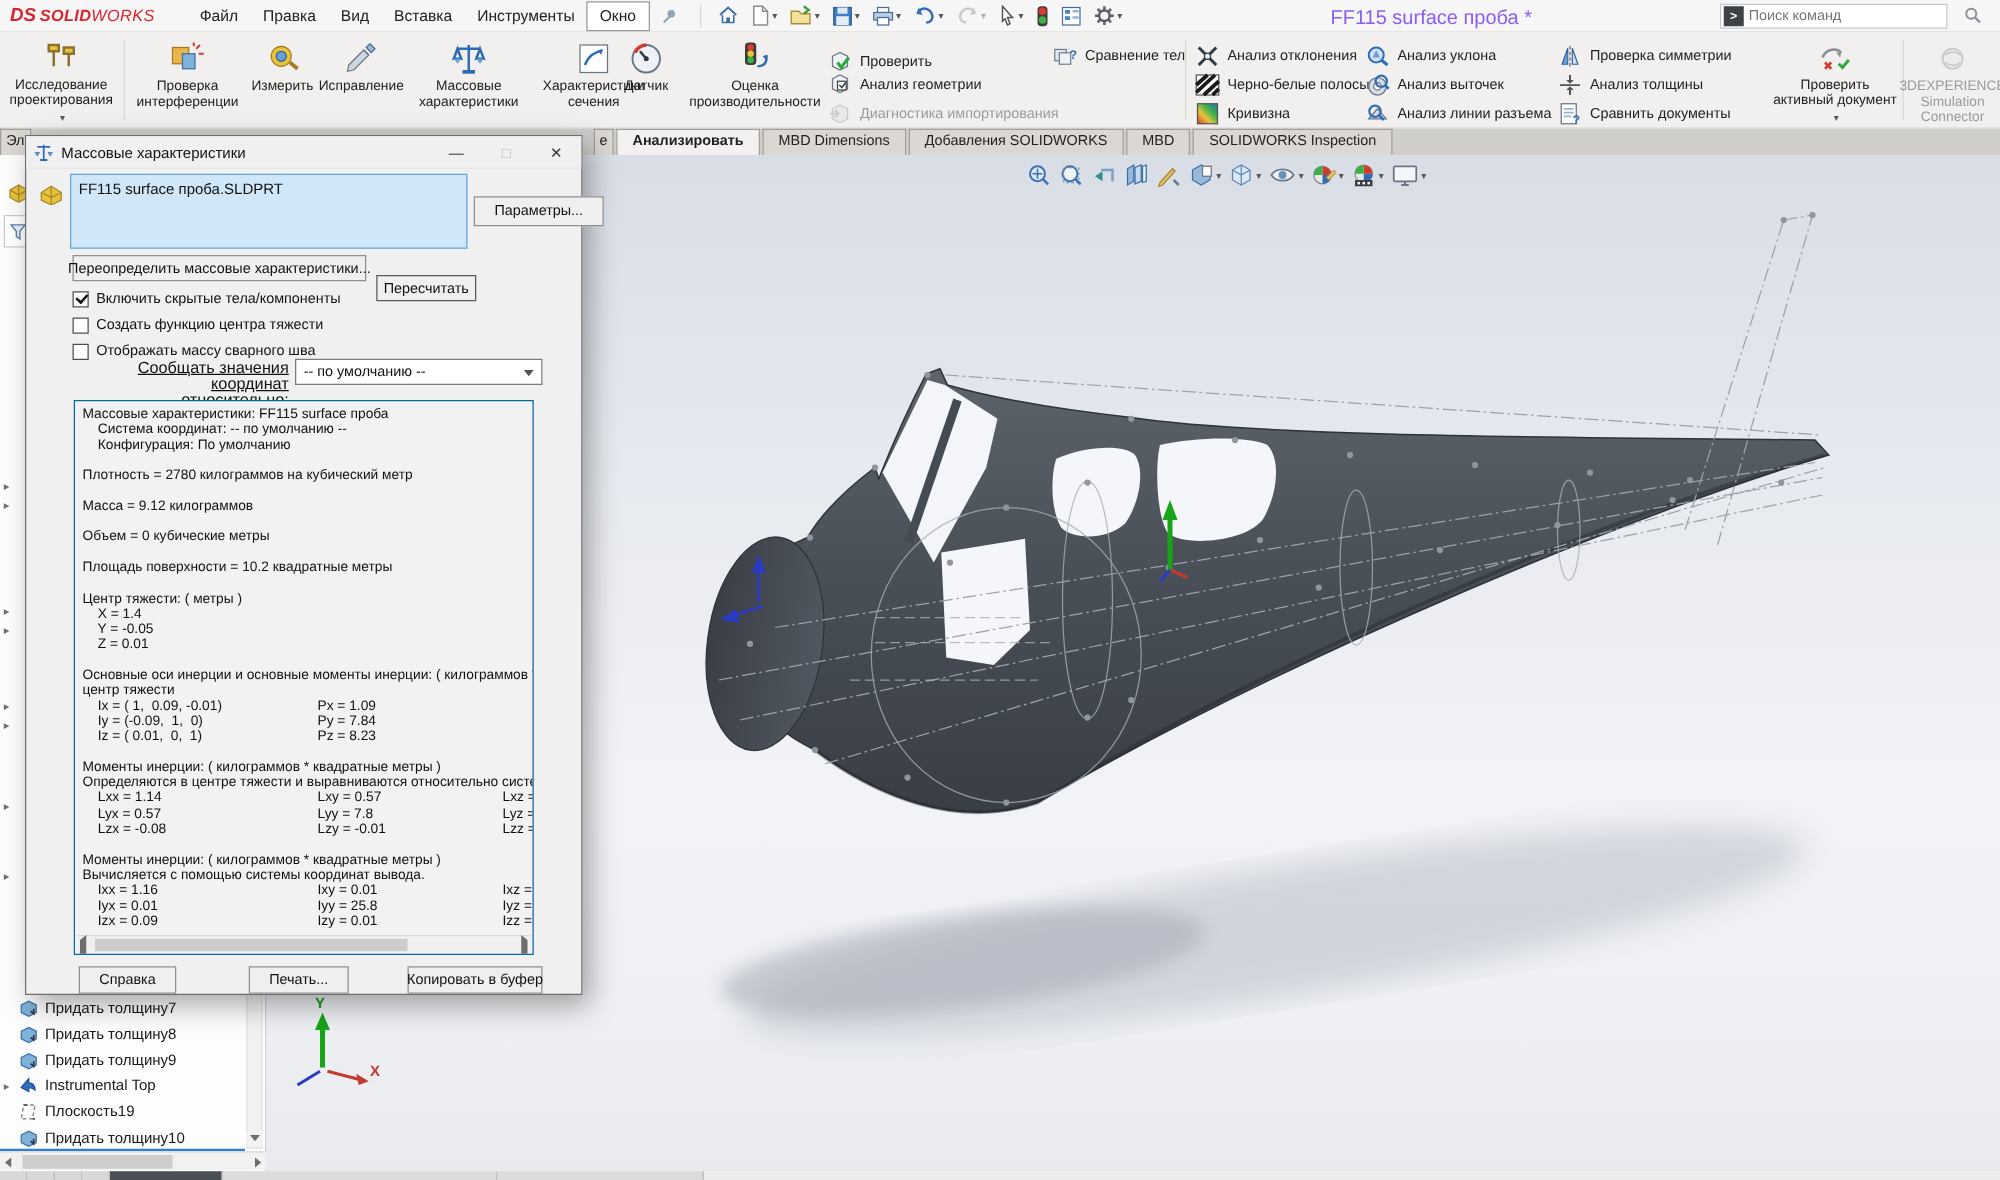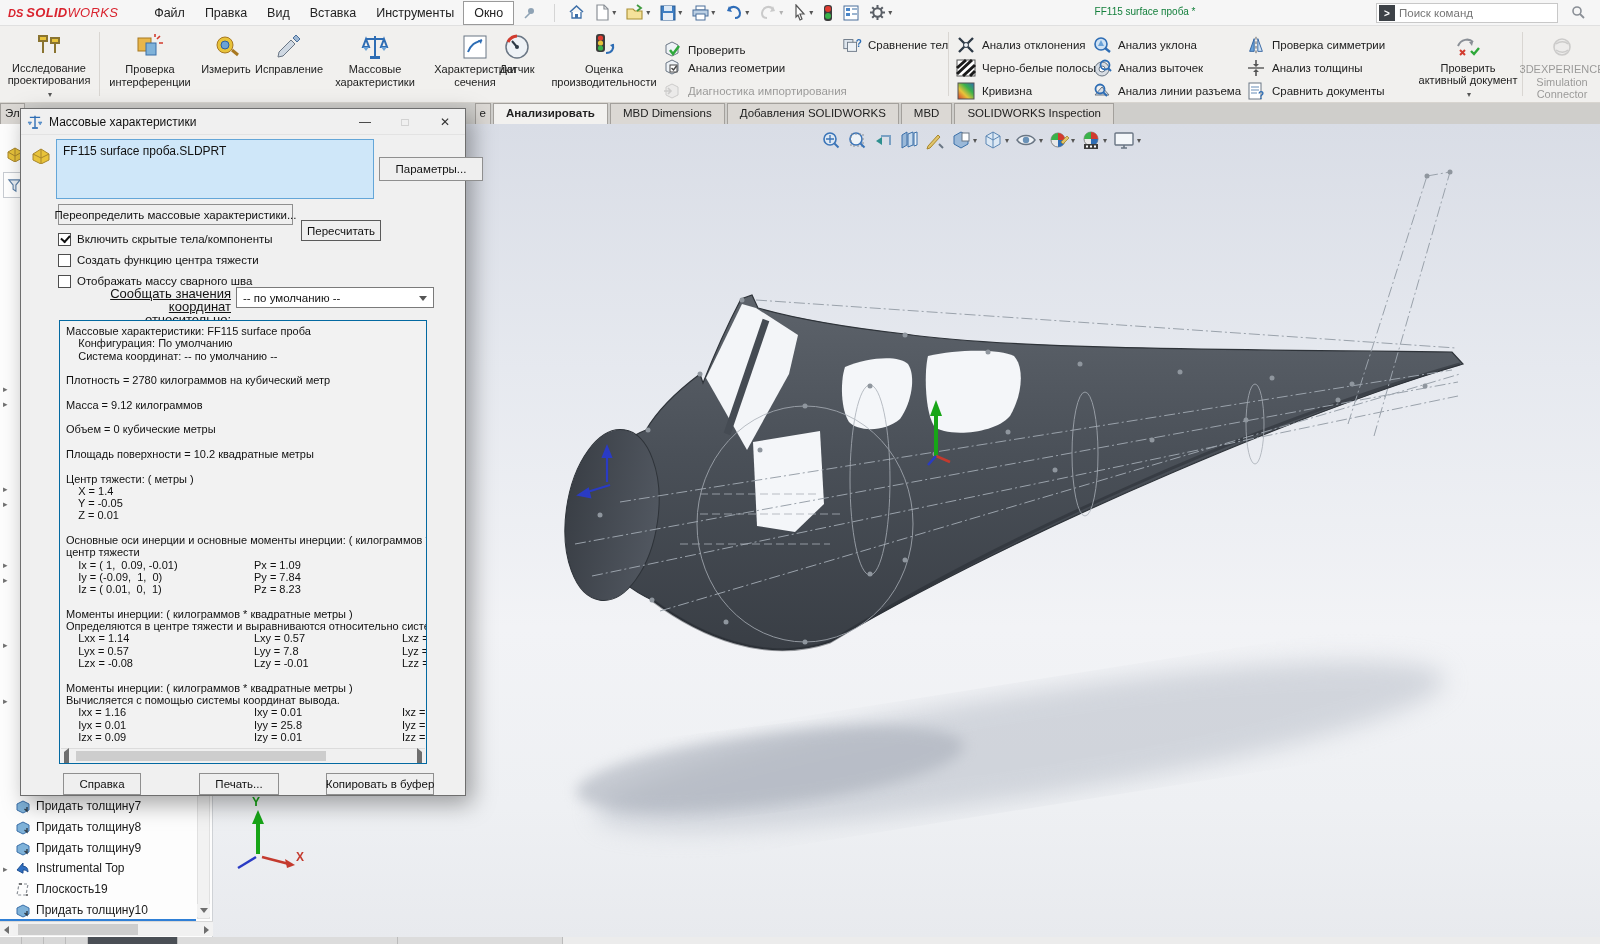--- a/index.html
+++ b/index.html
@@ -2,30 +2,30 @@
 <html><head>
 <meta charset="utf-8">
 <style>
   * { margin:0; padding:0; box-sizing:border-box; }
   html,body { width:1600px; height:944px; overflow:hidden; font-family:"Liberation Sans",sans-serif; }
   #app { position:relative; width:1600px; height:944px; background:#fff; font-size:12px; color:#1a1a1a; }
 
   
   #menubar { position:absolute; left:0; top:0; width:1600px; height:26px; background:#f6f6f6; border-bottom:1px solid #e0e0e0; display:flex; align-items:center; }
   .logo { display:flex; align-items:baseline; margin-left:8px; margin-right:26px; font-style:italic; }
-  .logo .ds { color:#d9232e; font-weight:bold; font-size:11px; margin-right:3px; }
+  .logo .ds { color:#d9232e; font-weight:bold; font-size:15px; margin-right:3px; }
   .logo .solid { color:#d9232e; font-weight:bold; font-size:13px; letter-spacing:.3px; }
   .logo .works { color:#d9232e; font-weight:normal; font-size:13px; letter-spacing:.3px; }
   .menu-item { padding:4px 10px; font-size:12.5px; color:#222; cursor:default; }
   .menu-item.active { background:#fff; outline:1px solid #9a9a9a; }
   .pin { margin:0 10px; color:#6f7f8f; }
   .qsep { width:1px; height:18px; background:#d5d5d5; margin:0 8px; }
   .qbtn { display:flex; align-items:center; padding:2px 3px; margin:0 2px; }
   .caret { font-size:8px; color:#555; margin-left:2px; }
-  .win-title { position:absolute; left:1000px; width:290px; text-align:center; font-size:10px; color:#15803d; top:6px; }
+  .win-title { position:absolute; left:1000px; width:290px; text-align:center; font-size:16px; color:#8b5cf6; top:6px; }
   .searchbox { position:absolute; right:42px; top:3px; width:182px; height:20px; background:#fff; border:1px solid #c8c8c8; display:flex; align-items:center; }
   .search-ds { width:16px; height:16px; background:#3d4247; color:#fff; font-size:10px; font-weight:bold; display:flex; align-items:center; justify-content:center; margin:0 4px 0 2px; }
   .searchbox input { border:none; outline:none; flex:1; font-size:11.5px; color:#333; font-family:"Liberation Sans",sans-serif; background:transparent; }
   .search-mag { position:absolute; right:14px; top:5px; }
 
   
   #ribbon { position:absolute; left:0; top:26px; width:1600px; height:77px; background:#f1f0ee; border-bottom:1px solid #d8d5d0; }
   .rib-sep { position:absolute; top:6px; width:1px; height:64px; background:#d9d6d2; }
   .bigbtn { position:absolute; top:3px; height:72px; display:flex; flex-direction:column; align-items:center; text-align:center; font-size:11px; line-height:12.5px; color:#222; cursor:default; }
   .bigbtn .bicon { height:32px; display:flex; align-items:center; justify-content:center; margin-top:2px; }
@@ -841,22 +841,22 @@
       <div>относительно:</div>
     </div>
     <div class="ddown">
       <span>-- по умолчанию --</span>
       <span class="ddarrow"></span>
     </div>
 
     <div id="results">
       <div id="rlines">
           <div class="rline"><span>Массовые характеристики: FF115 surface проба</span></div>
+          <div class="rline"><span>    Система координат: -- по умолчанию --</span></div>
           <div class="rline"><span>    Конфигурация: По умолчанию</span></div>
-          <div class="rline"><span>    Система координат: -- по умолчанию --</span></div>
           <div class="rline"><span></span></div>
           <div class="rline"><span>Плотность = 2780 килограммов на кубический метр</span></div>
           <div class="rline"><span></span></div>
           <div class="rline"><span>Масса = 9.12 килограммов</span></div>
           <div class="rline"><span></span></div>
           <div class="rline"><span>Объем = 0 кубические метры</span></div>
           <div class="rline"><span></span></div>
           <div class="rline"><span>Площадь поверхности = 10.2 квадратные метры</span></div>
           <div class="rline"><span></span></div>
           <div class="rline"><span>Центр тяжести: ( метры )</span></div>

